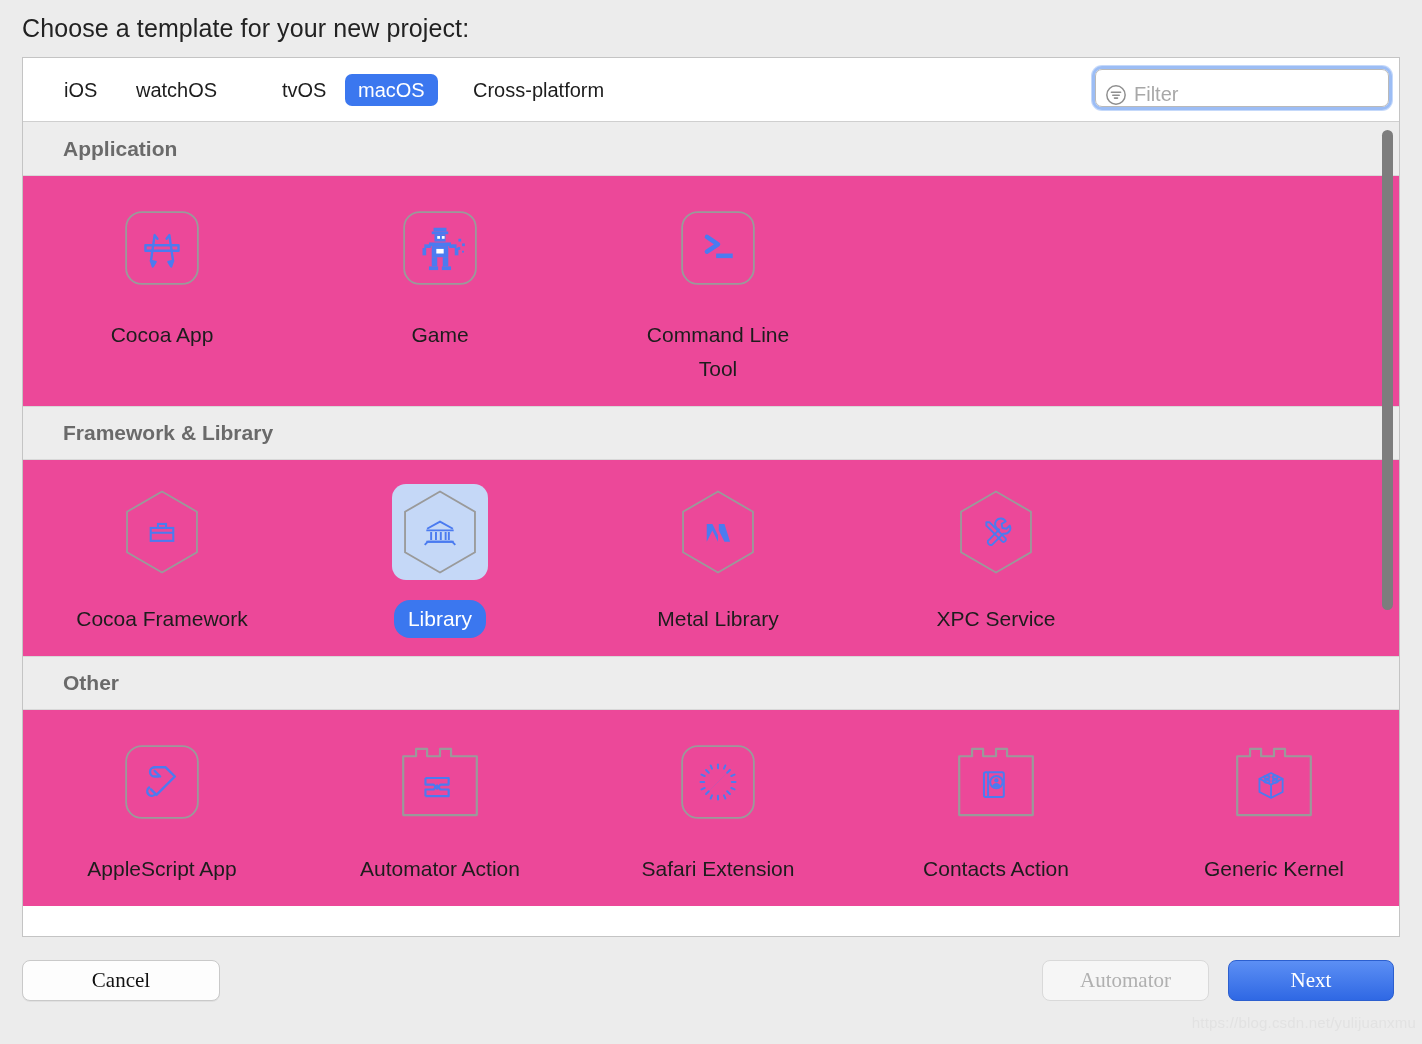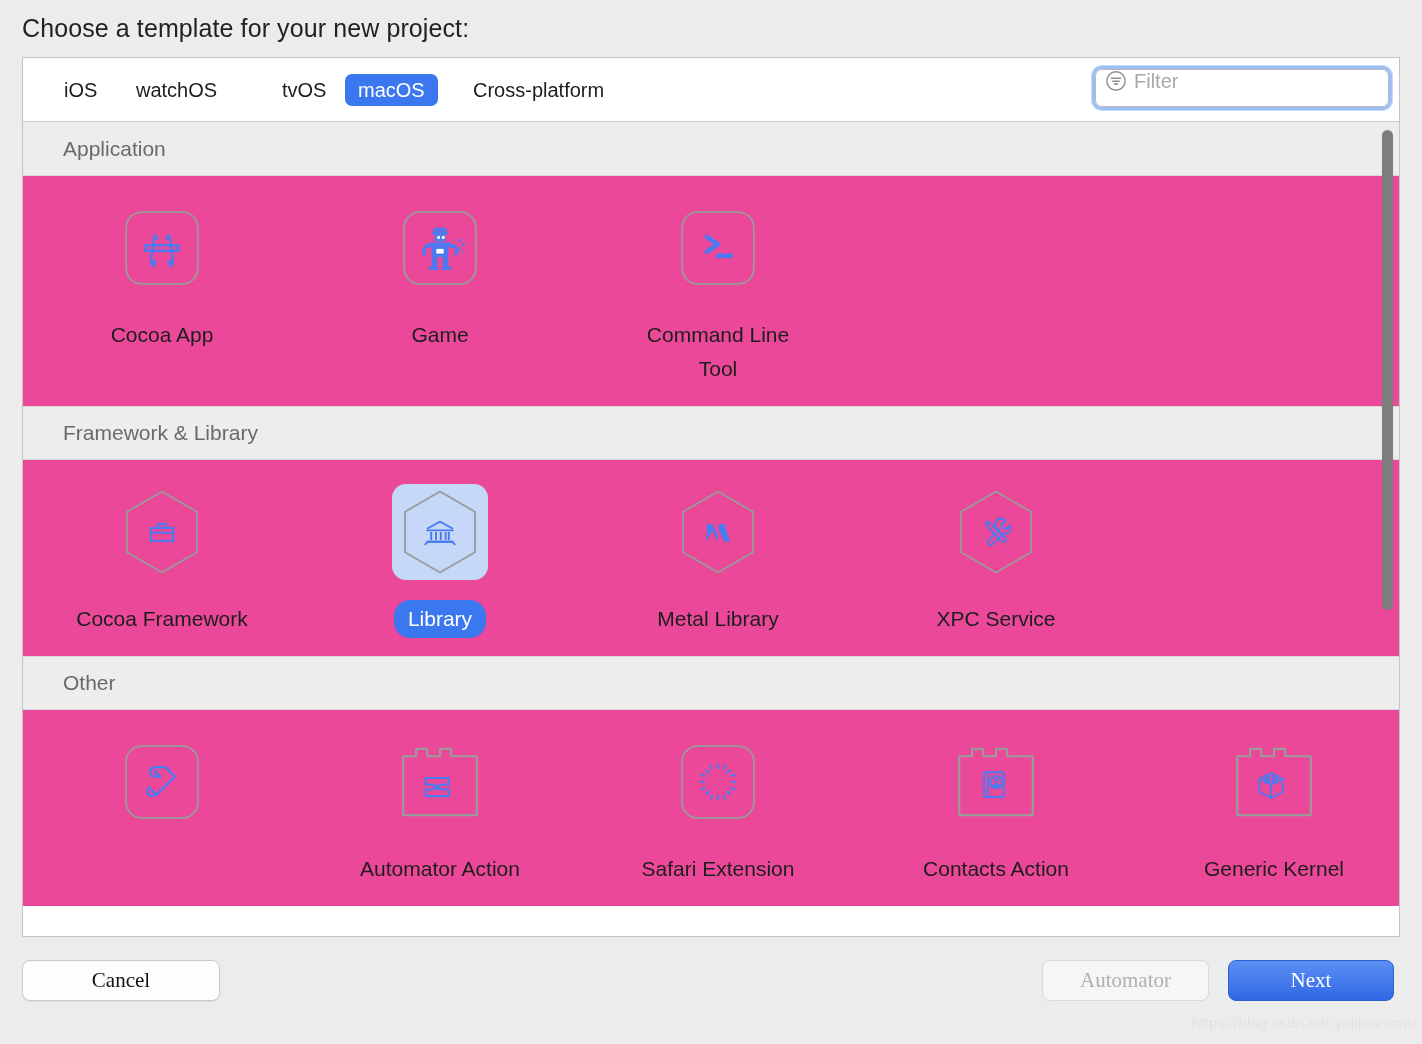--- a/index.html
+++ b/index.html
@@ -76,21 +76,21 @@
     background: #ffffff;
     box-shadow: 0 0 0 1px rgba(150,185,245,0.55);
   }
   #filter-inner {
     position: absolute;
     left: 0; top: 0; right: 0; bottom: 0;
     border: 1px solid #b9b9b9;
     border-radius: 7px;
     background: #fff;
     display: flex;
-    align-items: flex-start;
+    align-items: flex-end;
   }
   #filter-icon {
     margin-left: 9px;
     width: 22px;
     height: 22px;
     flex: 0 0 auto;
   }
   #filter-input {
     border: 0;
     outline: none;
@@ -117,21 +117,21 @@
     border-bottom: 1px solid #d8d8d8;
     height: 54px;
     display: flex;
     align-items: center;
     box-sizing: border-box;
   }
   .section-header:first-child { border-top: none; }
   .section-header-label {
     margin-left: 40px;
     font-size: 21px;
-    font-weight: normal;
+    font-weight: bold;
     color: #6a6a6a;
   }
   .tile-row {
     display: flex;
     padding: 24px 0 18px 0;
     background: #ec4899;
   }
   .tile {
     width: 278px;
     flex: 0 0 278px;
@@ -431,20 +431,21 @@
                     <g stroke="#4b7bf0" fill="none" stroke-width="2.6" stroke-linejoin="round" stroke-linecap="round">
                       <path d="M24 16 a5 5 0 0 0 0 10 h4"></path>
                       <path d="M24 16 h12 l10 10 l-20 20 l-6 -6"></path>
                       <path d="M24 46 a5 5 0 0 1 -6 -8"></path>
                       <path d="M30 26 l-6 -6"></path>
                     </g>
                   </svg>
                 </g>
               </svg>
             </div>
+            <div class="tile-label">AppleScript App</div>
           </div>
           <div class="tile">
             <div class="tile-icon-box">
               <svg viewBox="0 0 100 100" width="92" height="92">
                 <path d="M10 22 h14 v-8 h12 v8 h14 v-8 h12 v8 h28 v64 h-80 z" fill="none" stroke="#9a9a9a" stroke-width="2.4" stroke-linejoin="round"></path>
                 <g transform="translate(18,24) scale(0.9)">
                   <svg viewBox="0 0 64 64" width="64" height="64">
                     <g stroke="#4b7bf0" fill="none" stroke-width="2.6" stroke-linejoin="round">
                       <polyline points="18,24 46,24 46,32 36,32 32,37 28,32 18,32 18,24"></polyline>
                       <polyline points="18,46 18,38 28,38 32,33 36,38 46,38 46,46 18,46"></polyline>

